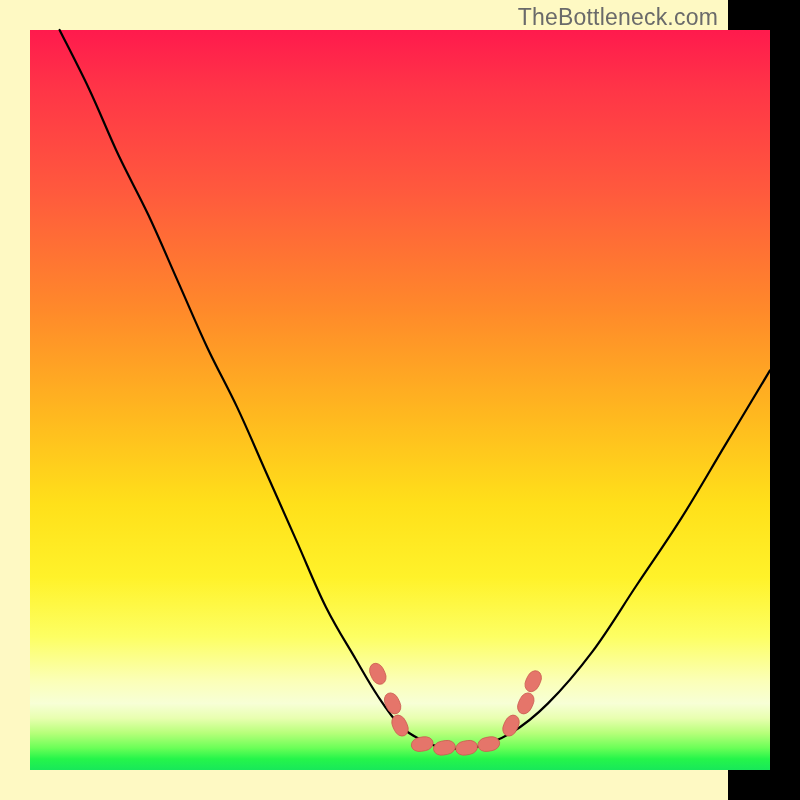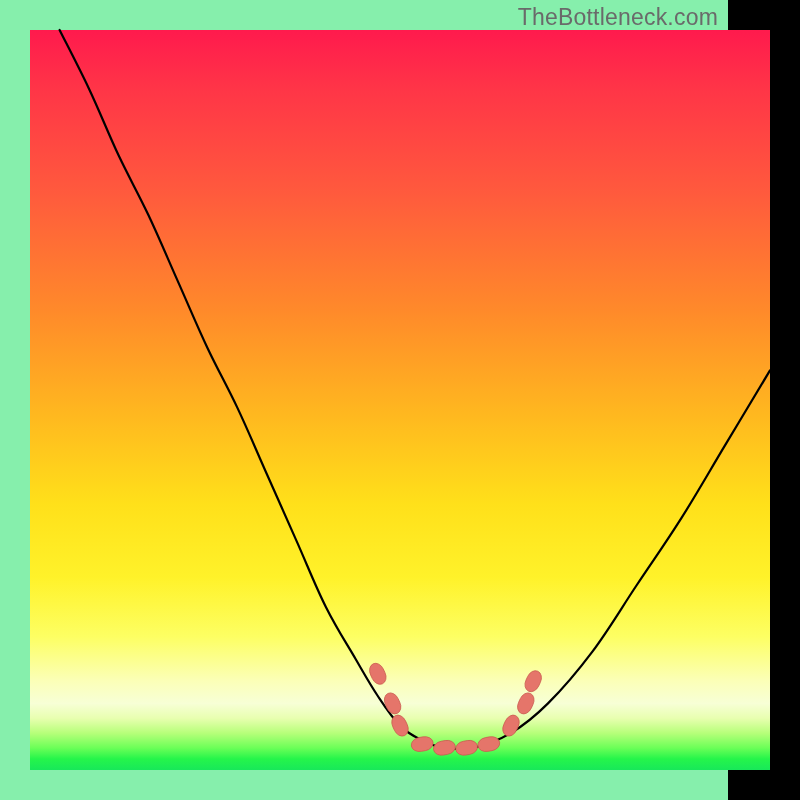--- a/index.html
+++ b/index.html
@@ -8,21 +8,21 @@
     width: 800px;
     height: 800px;
     overflow: hidden;
     background: #000;
     font-family: Arial, Helvetica, sans-serif;
   }
   .frame {
     position: relative;
     width: 728px;
     height: 800px;
-    background: #86efac;
+    background: #fef9c3;
     text-align: right;
   }
   .plot {
     position: absolute;
     left: 30px;
     top: 30px;
     width: 740px;
     height: 740px;
     
     background: linear-gradient(

